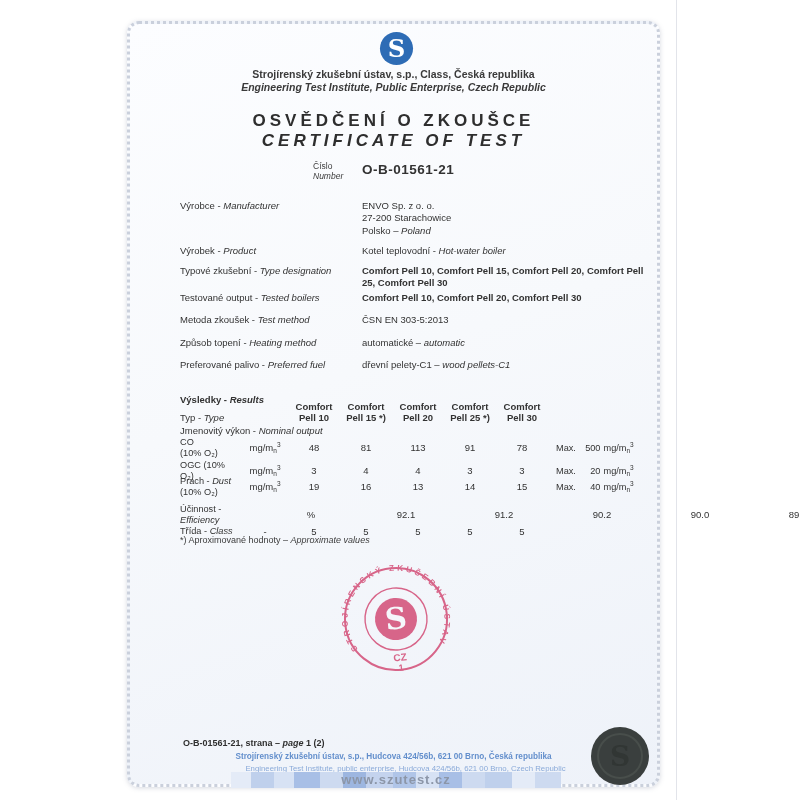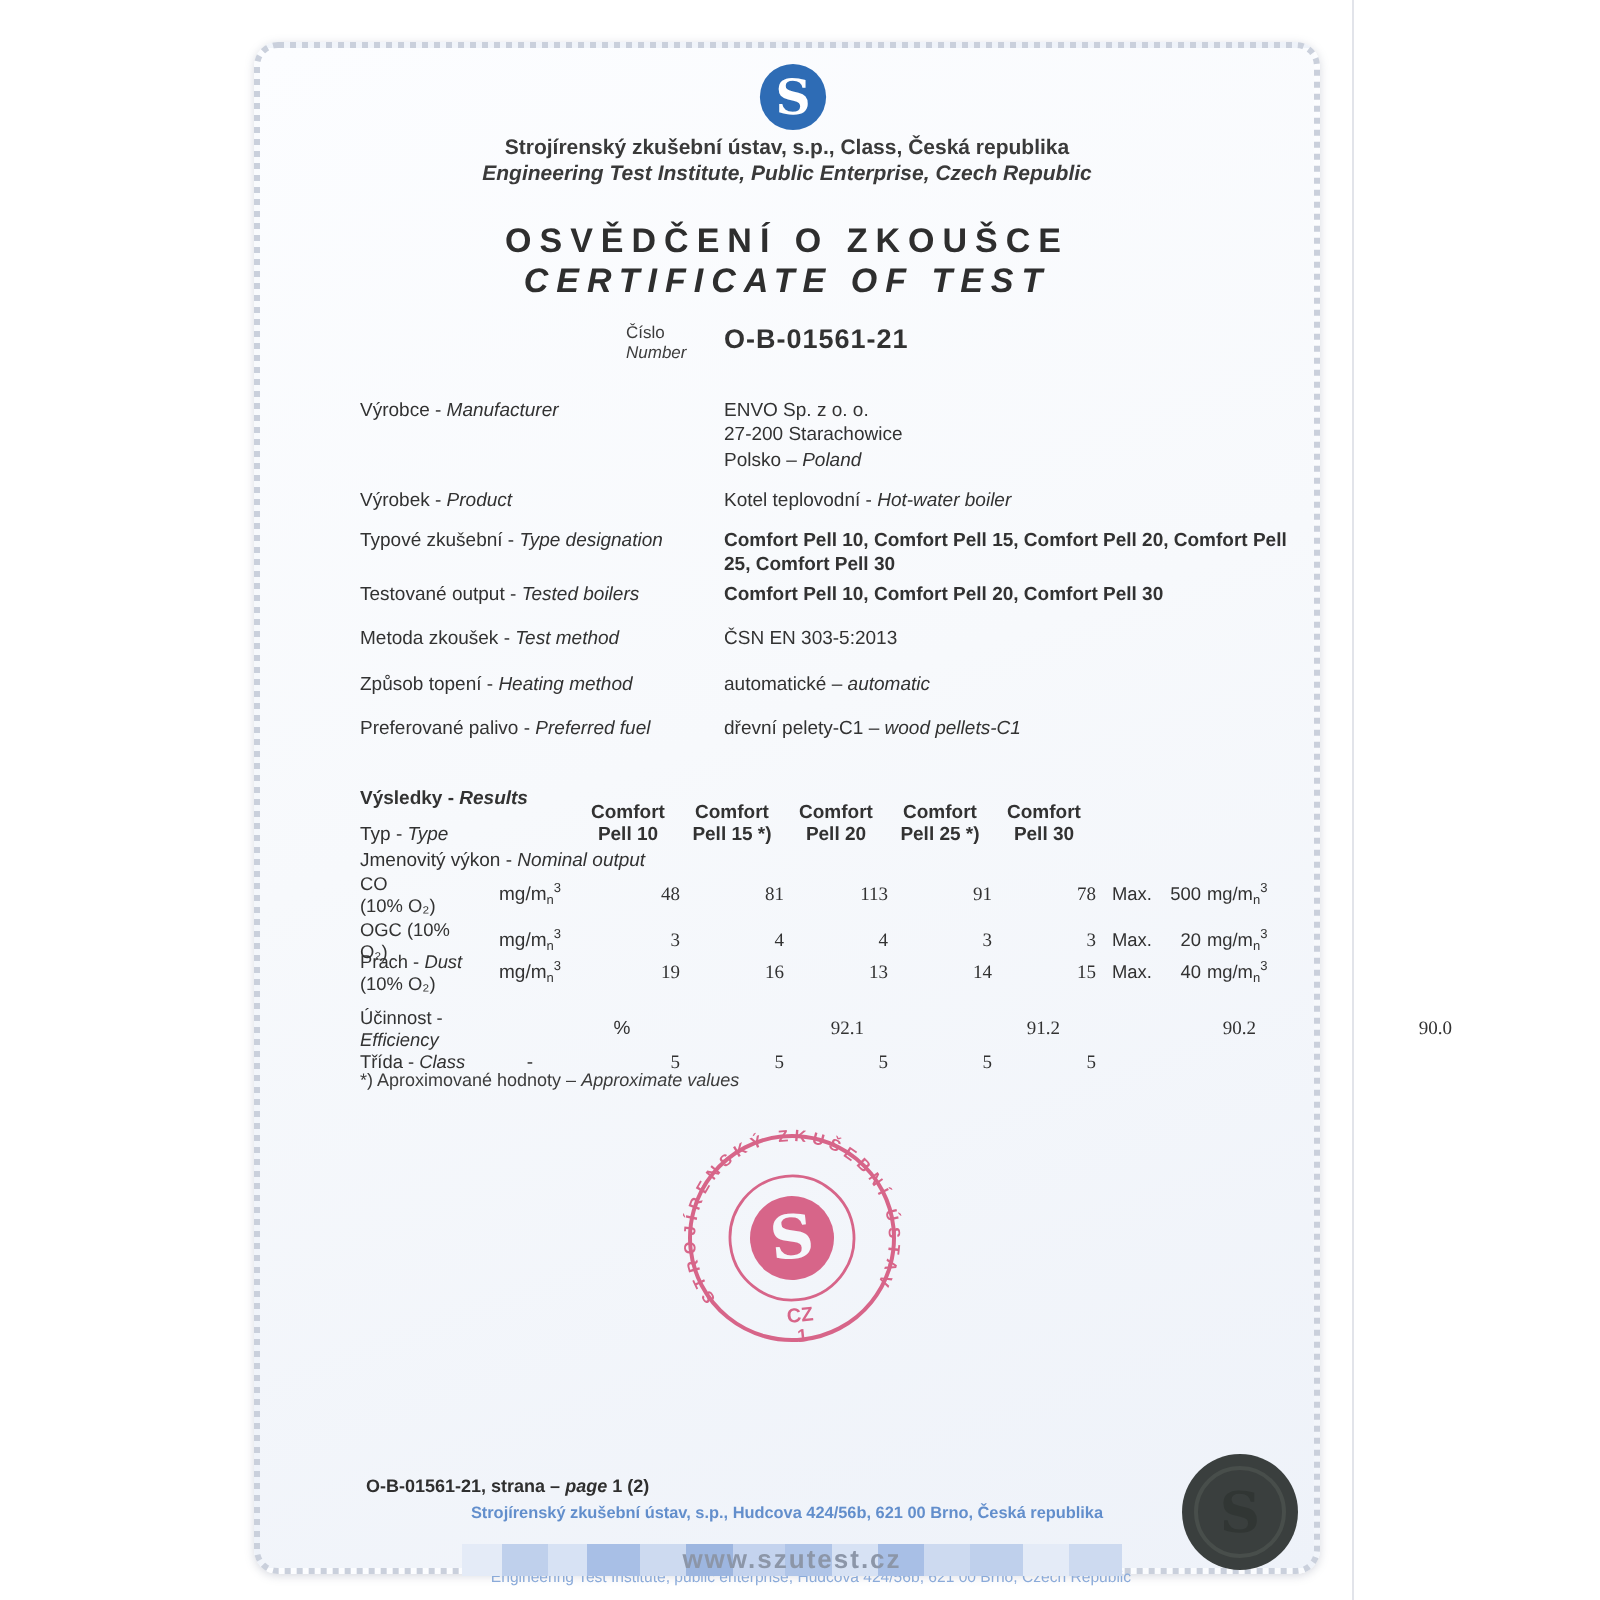--- a/index.html
+++ b/index.html
@@ -31,29 +31,29 @@
   .frow .val{position:absolute;left:182px;top:0;width:288px;}
   .bold{font-weight:bold;}
   .results-head{left:50px;top:370px;font-size:9.5px;font-weight:bold;}
   .tgrid{position:absolute;left:50px;width:482px;display:grid;grid-template-columns:62px 46px 52px 52px 52px 52px 52px 1fr;font-size:9.5px;}
   .tgrid .c{text-align:center;}
   .tgrid .hdr{font-weight:bold;line-height:10.5px;}
   .typ{grid-column:1/3;align-self:end;font-size:9.5px;}
   .section-row{left:50px;top:401px;font-size:9.5px;}
   .prm{line-height:10.5px;font-size:9.2px;}
   .unitc{text-align:center;align-self:center;}
-  .valc{text-align:right;align-self:center;font-family:Liberation Serif, serif;}
+  .valc{text-align:center;align-self:center;}
   .limc{padding-left:8px;align-self:center;white-space:nowrap;font-size:9.2px;}
   .limv{display:inline-block;min-width:22px;text-align:right;margin-right:3px;}
   sub{font-size:6.5px;vertical-align:-2px;}
   sup{font-size:6.5px;vertical-align:4px;}
   .footnote{left:50px;top:511px;font-size:9px;color:#3c3c3c;}
   .pageref{left:53px;top:714px;font-size:9px;font-weight:bold;color:#2f2f2f;}
   .addr1{top:728px;font-size:8.2px;font-weight:bold;color:#4a7dc4;opacity:.85;}
-  .addr2{top:760px;font-size:7.8px;color:#8aaad9;padding-left:12px;}
+  .addr2{top:740px;font-size:7.8px;color:#8aaad9;padding-left:12px;}
   .band{
     left:101px;top:748px;width:330px;height:16px;line-height:16px;text-align:center;
     font-size:13px;font-weight:bold;letter-spacing:1px;color:#8c96a8;
     background:linear-gradient(90deg,
       #e4ebf7 0,#e4ebf7 6%,#bfd0ec 6%,#bfd0ec 13%,#d7e2f4 13%,#d7e2f4 19%,
       #a8bfe6 19%,#a8bfe6 27%,#cddaf0 27%,#cddaf0 34%,#9db6e0 34%,#9db6e0 41%,
       #c4d3ee 41%,#c4d3ee 49%,#b0c5e8 49%,#b0c5e8 56%,#d7e2f4 56%,#d7e2f4 63%,
       #a8bfe6 63%,#a8bfe6 70%,#cddaf0 70%,#cddaf0 77%,#bfd0ec 77%,#bfd0ec 85%,
       #e4ebf7 85%,#e4ebf7 92%,#cddaf0 92%,#cddaf0 100%);
   }

